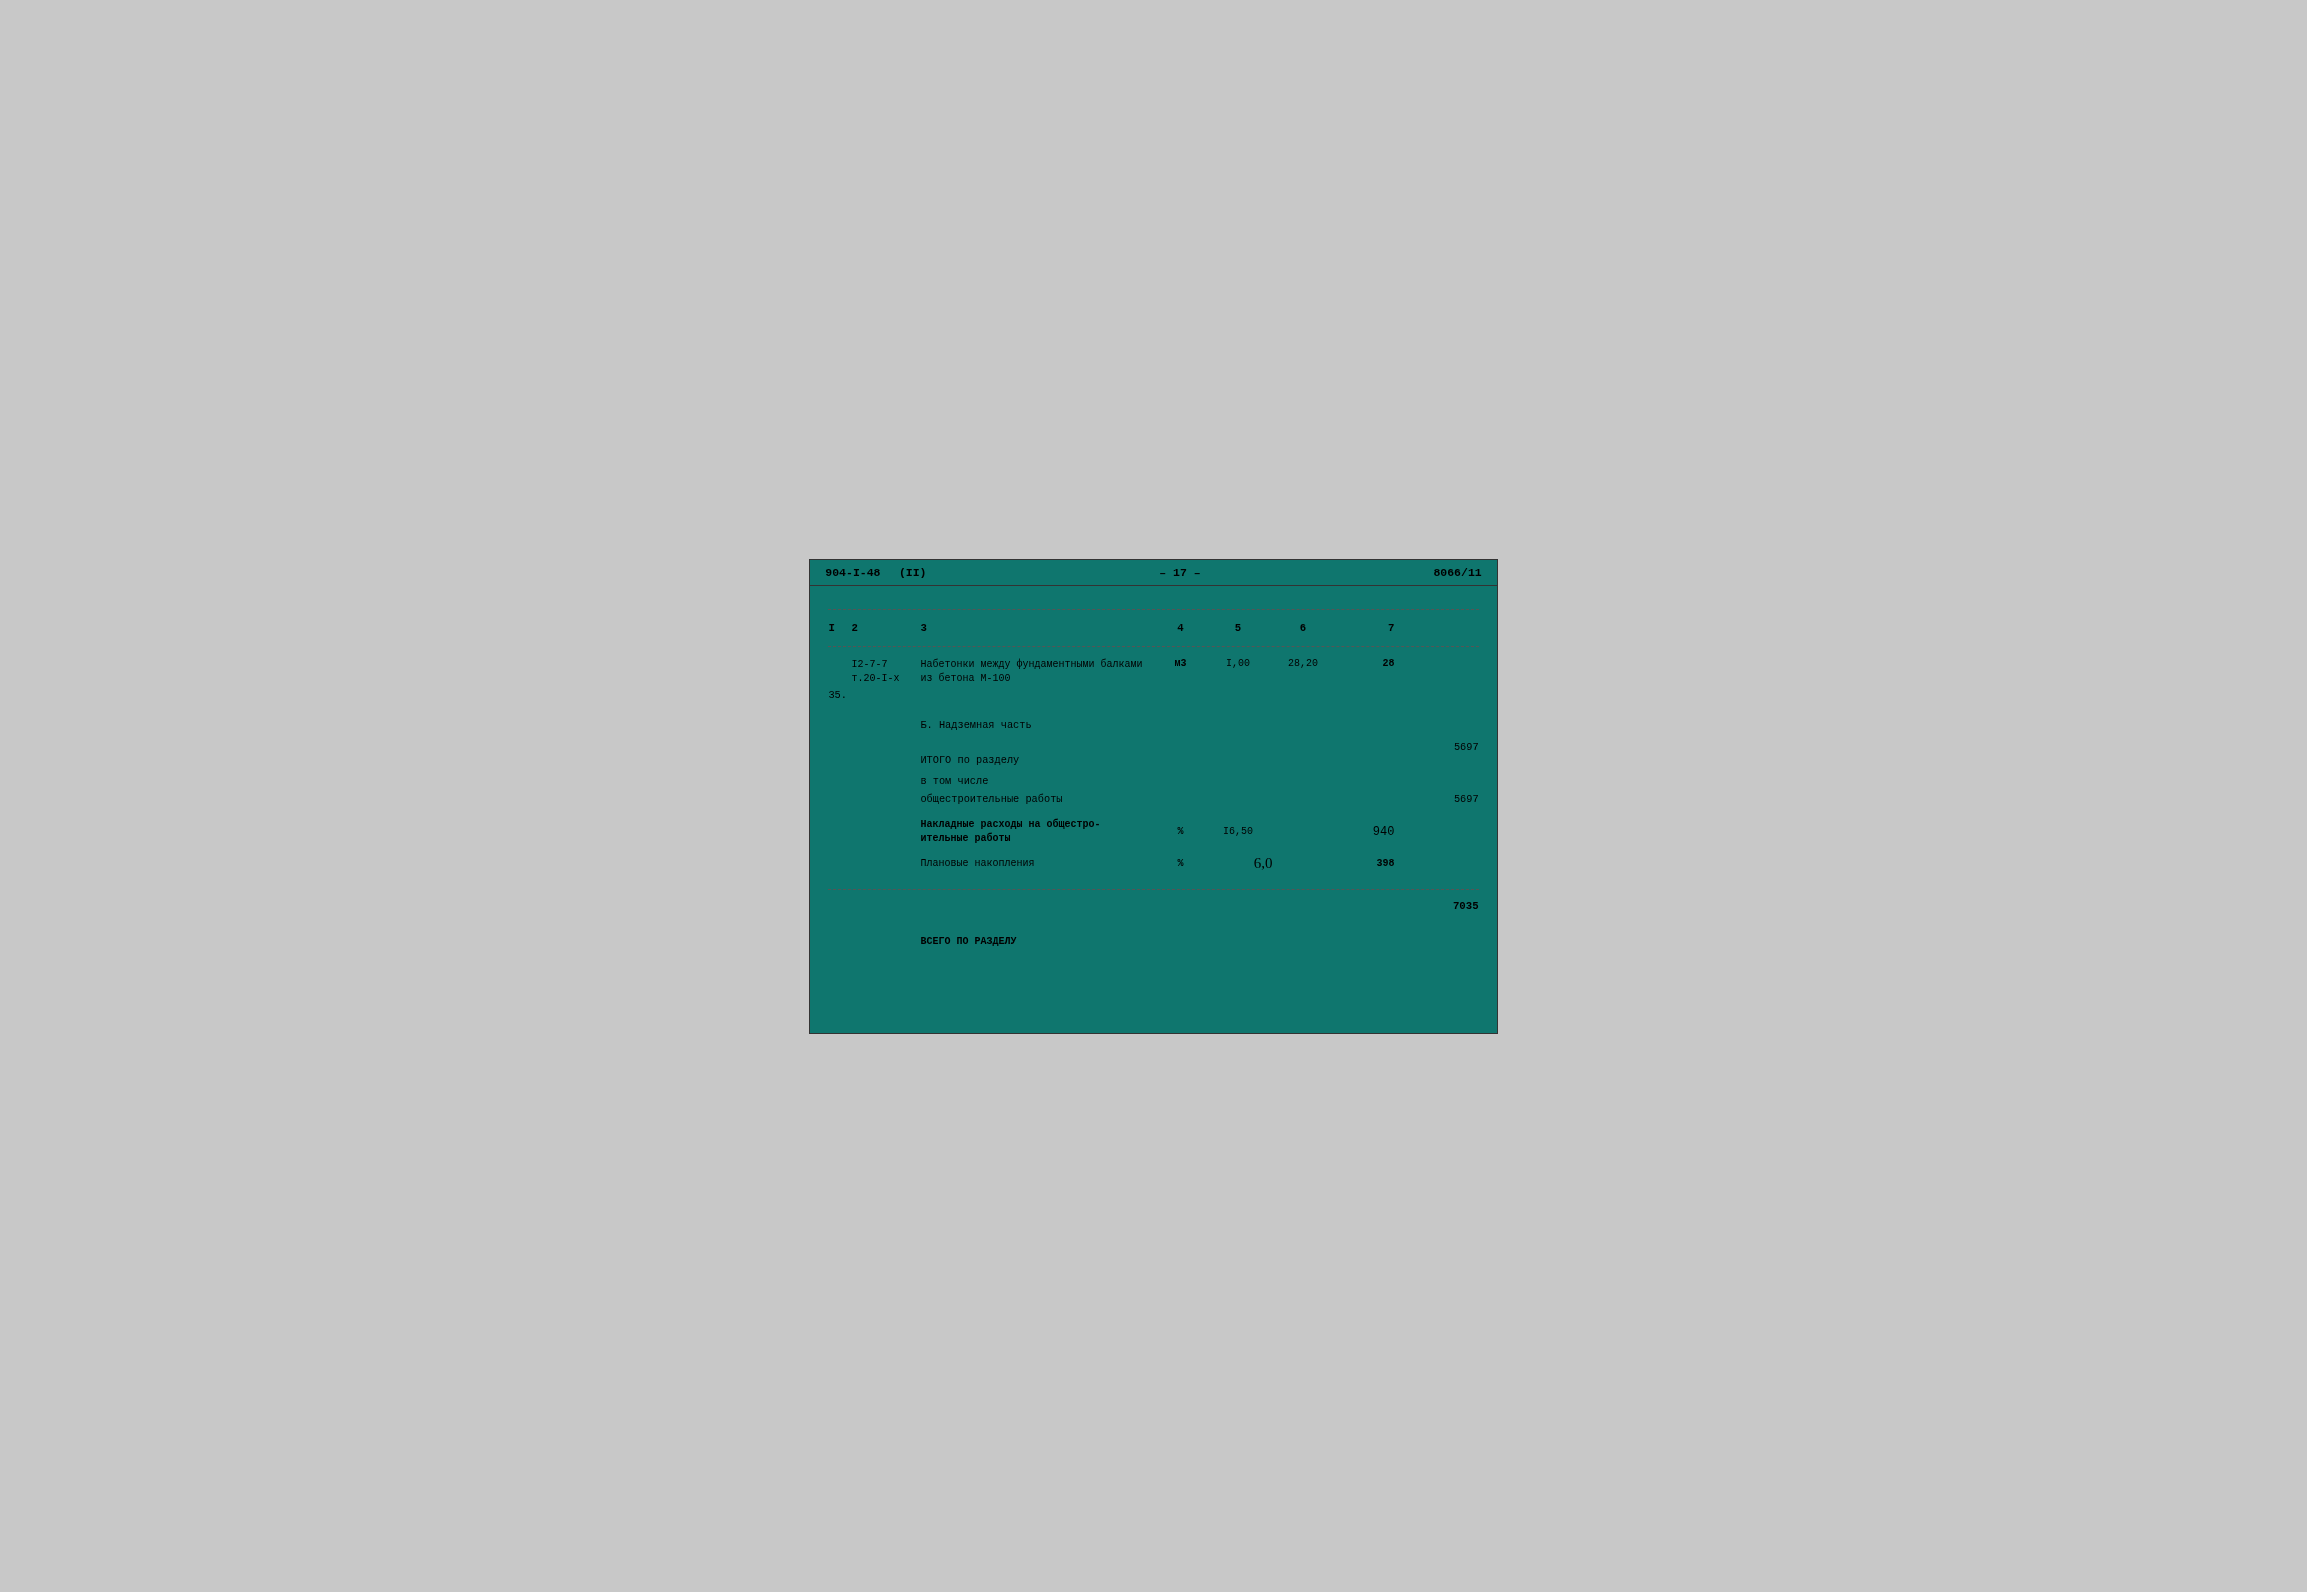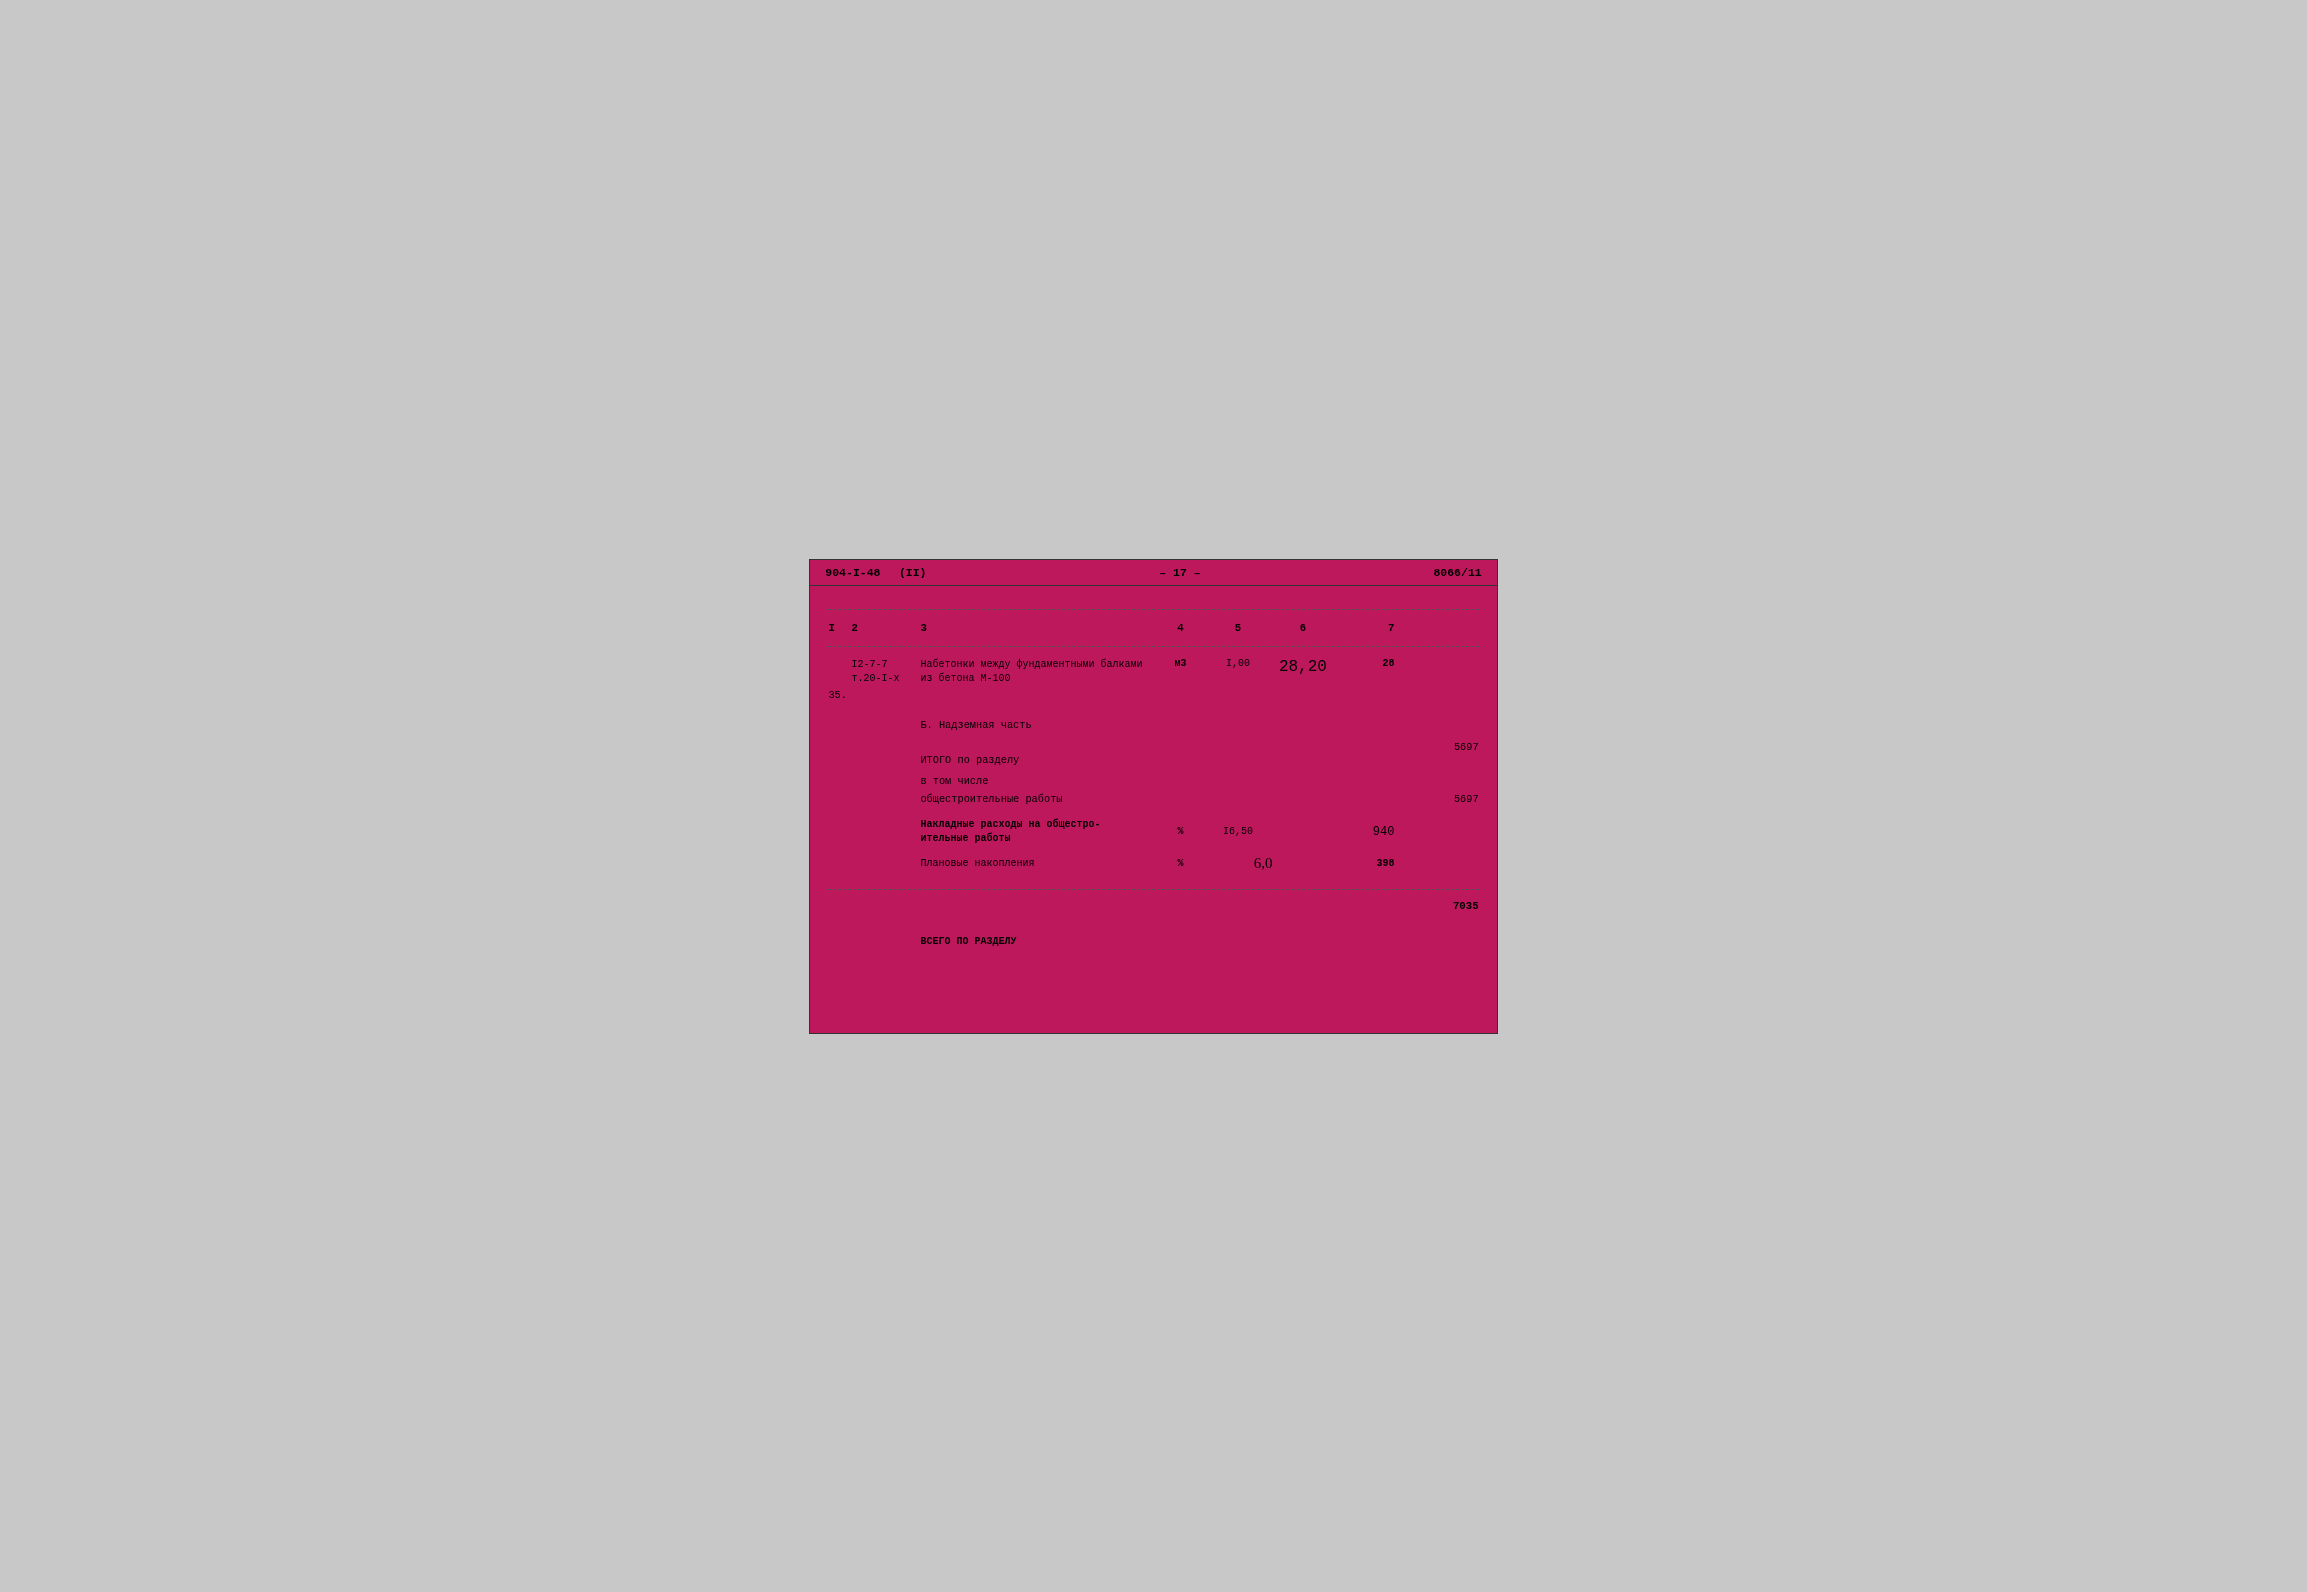--- a/index.html
+++ b/index.html
@@ -7,21 +7,21 @@
     body {
       background: #c8c8c8;
       display: flex;
       justify-content: center;
       align-items: center;
       min-height: 100vh;
       font-family: 'Courier New', Courier, monospace;
     }
 
     .page {
-      background: #be185d;
+      background: #0f766e;
       width: 689px;
       min-height: 475px;
       border: 1.5px solid #333;
       padding: 0;
       position: relative;
     }
 
     .header {
       border-bottom: 1.1px solid #333;
       padding: 6.1px 15.3px;
@@ -115,21 +115,21 @@
 
     <hr class="dashed-line">
 
     <div class="data-row" style="margin-top:6.1px;">
       <div class="col-1" style="font-size:10.3px;margin-top:31px;">35.</div>
       <div class="col-2" style="font-size:10px; white-space:pre-line; line-height:1.4;">I2-7-7
 т.20-I-х</div>
       <div class="col-3" style="font-size:10px; line-height:1.4;">Набетонки между фундаментными балками из бетона М-100</div>
       <div class="col-4" style="text-align:center; font-size:10px; font-weight:bold;">м3</div>
       <div class="col-5" style="text-align:center; font-size:10px;">I,00</div>
-      <div class="col-6" style="text-align:center; font-size:16px;">28,20</div>
+      <div class="col-6" style="text-align:center; font-size:10px;">28,20</div>
       <div class="col-7" style="text-align:right; font-size:10px; font-weight:bold;">28</div>
     </div>
 
     <div class="section-label" style="margin-top:7.7px; padding-left:92px;">
       <span style="font-size:10.3px;">Б. Надземная часть</span>
     </div>
 
     <div class="data-row" style="margin-top:3.1px; padding-left:92px;">
       <div style="flex:1;margin-top:13px;">ИТОГО по разделу</div>
       <div style="width:61px; text-align:right; font-size:10.3px;">5697</div>

